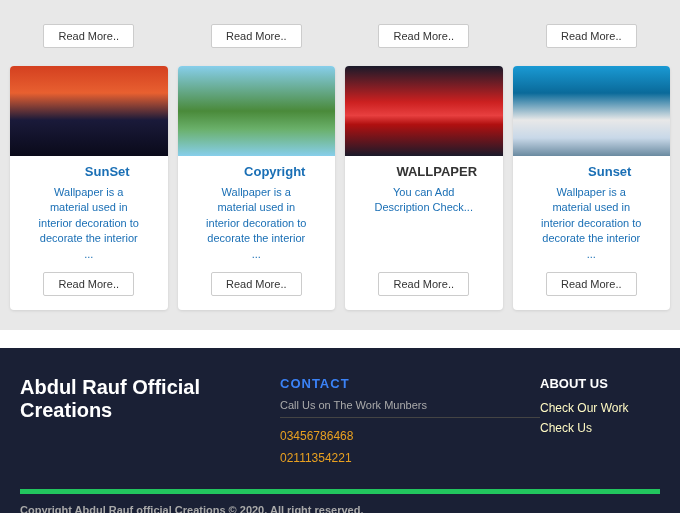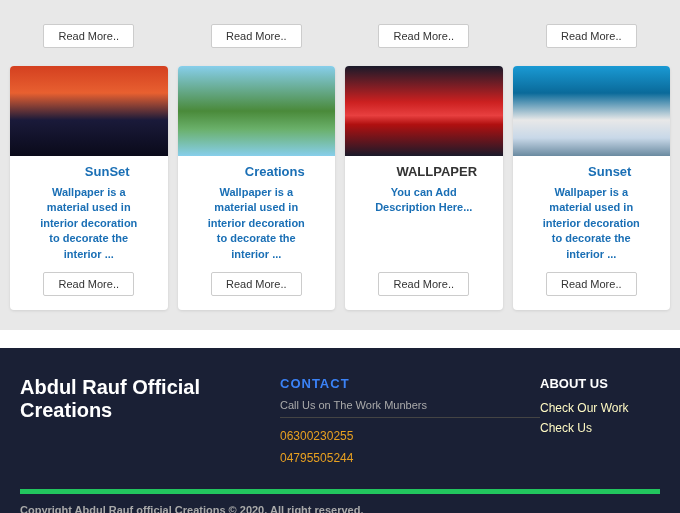--- a/index.html
+++ b/index.html
@@ -39,21 +39,20 @@
     }
     .card-title.blue { color: #1a6fb5; margin-left: 37px; }
     .card-title.dark { color: #333; margin-left: 26px; }
     .card-desc {
       font-size: 11px;
       color: #1a6fb5;
       text-align: center;
       padding: 0 28px;
       line-height: 1.4;
       flex: 1;
-      font-weight: bold;
     }
     .read-more-btn {
       margin-top: 10px;
       border: 1px solid #ccc;
       background: #fff;
       padding: 5px 14px;
       font-size: 11px;
       cursor: pointer;
       border-radius: 2px;
       color: #333;
@@ -172,29 +171,29 @@
 
     <div class="card">
       <div class="card-img-placeholder img-sunset1"></div>
       <div class="card-title blue">SunSet</div>
       <div class="card-desc">Wallpaper is a material used in interior decoration to decorate the interior ...</div>
       <button class="read-more-btn">Read More..</button>
     </div>
 
     <div class="card">
       <div class="card-img-placeholder img-mountains"></div>
-      <div class="card-title blue">Creations</div>
+      <div class="card-title blue">Copyright</div>
       <div class="card-desc">Wallpaper is a material used in interior decoration to decorate the interior ...</div>
       <button class="read-more-btn">Read More..</button>
     </div>
 
     <div class="card">
       <div class="card-img-placeholder img-wallpaper"></div>
       <div class="card-title dark">WALLPAPER</div>
-      <div class="card-desc">You can Add Description Here...</div>
+      <div class="card-desc">You can Add Description Check...</div>
       <button class="read-more-btn">Read More..</button>
     </div>
 
     <div class="card">
       <div class="card-img-placeholder img-sunset2"></div>
       <div class="card-title blue">Sunset</div>
       <div class="card-desc">Wallpaper is a material used in interior decoration to decorate the interior ...</div>
       <button class="read-more-btn">Read More..</button>
     </div>
 
@@ -202,22 +201,22 @@
 </div>
 
 <div class="footer">
   <div class="footer-top">
     <div class="footer-brand">Abdul Rauf Official Creations</div>
 
     <div class="footer-contact">
       <div class="footer-contact-title">CONTACT</div>
       <div class="footer-contact-subtitle">Call Us on The Work Munbers</div>
       <hr class="footer-divider">
-      <div class="footer-phone">06300230255</div>
-      <div class="footer-phone">04795505244</div>
+      <div class="footer-phone">03456786468</div>
+      <div class="footer-phone">02111354221</div>
     </div>
 
     <div class="footer-links">
       <div class="footer-about-title">ABOUT US</div>
       <a class="footer-link">Check Our Work</a>
       <a class="footer-link">Check Us</a>
     </div>
   </div>
 
   <div class="footer-copyright">Copyright Abdul Rauf official Creations © 2020. All right reserved.</div>

